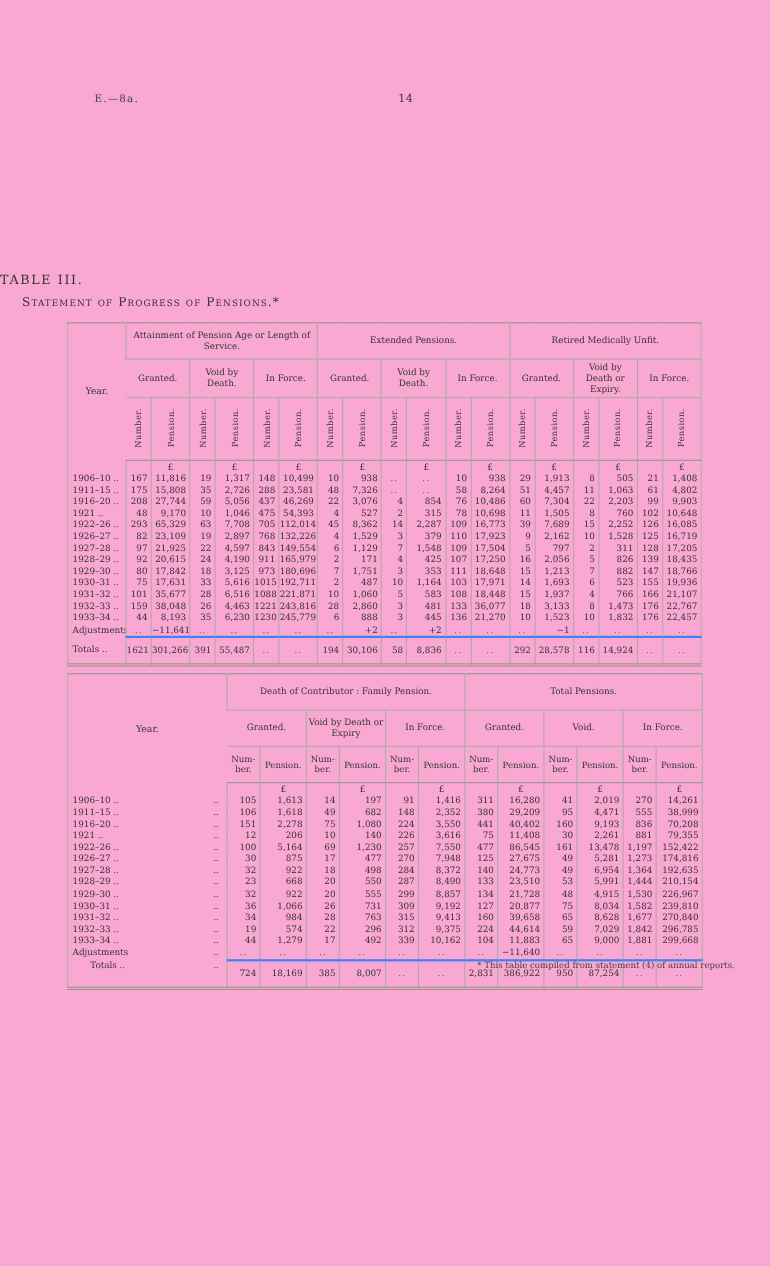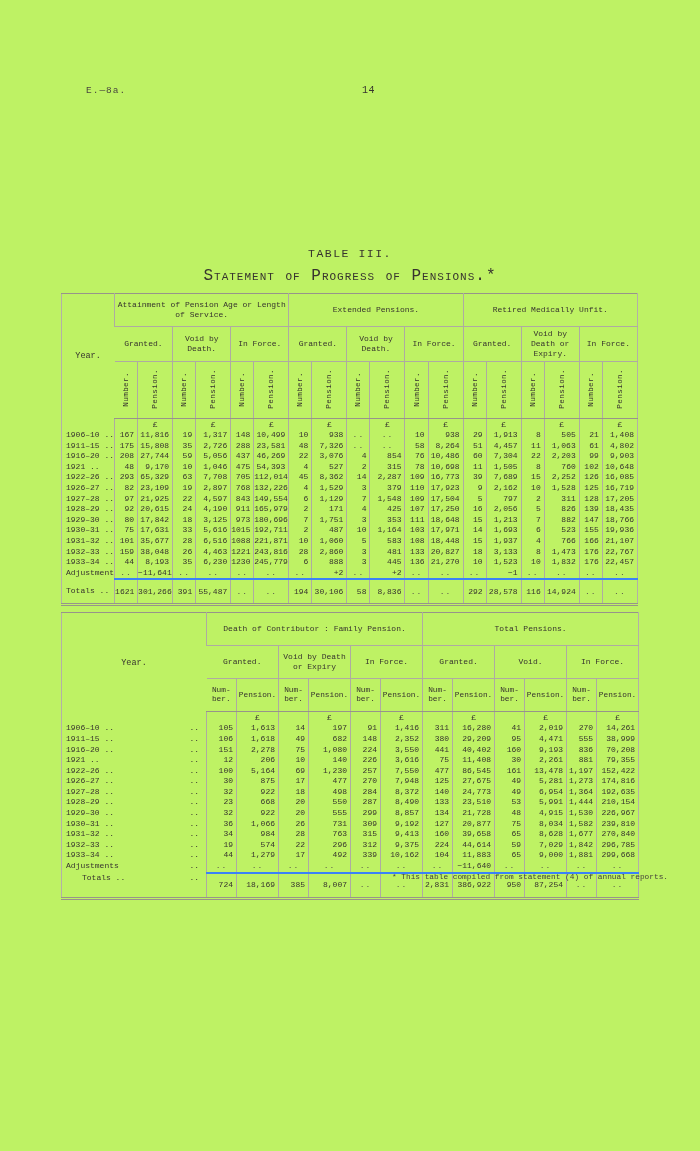--- a/index.html
+++ b/index.html
@@ -3,27 +3,27 @@
 <meta charset="utf-8">
 <style>
   html,body { margin:0; padding:0; }
   body {
     width:700px; height:1151px;
     background:#f6f5f1;
     font-family:"DejaVu Serif","Liberation Serif",serif;
   }
   .sheet {
     position:relative; width:700px; height:1151px;
-    background:#bef264; color:#37342e; overflow:hidden;font-family:Liberation Mono, monospace;
+    background:#f9a8d4; color:#37342e; overflow:hidden;
   }
   .doc-ref { position:absolute; top:85px; left:86px; font-size:9.5px; letter-spacing:1px; color:#4a473f; }
   .page-num { position:absolute; top:85px; left:362px; font-size:10px; letter-spacing:0.5px; }
-  .title-block { position:absolute; top:247px; left:0; width:700px; text-align:center; }
+  .title-block { position:absolute; top:247px; left:0; width:700px; }
   .t-label { font-size:11.5px; letter-spacing:1.5px; }
-  .t-sub { font-size:16px; font-variant:small-caps; letter-spacing:1px; margin-top:7px; }
+  .t-sub { font-size:11px; font-variant:small-caps; letter-spacing:1px; margin-top:7px;margin-left:20px; }
 
   .tables-wrap { position:absolute; top:293px; left:61px; width:578px; }
   table { border-collapse:collapse; table-layout:fixed; width:577px;
           font-size:8px; color:#37342e;
           border-left:1px solid #b3b0a6; border-right:1px solid #b3b0a6;
           border-top:1px solid #97948a; border-bottom:3px double #97948a; }
   #t1 { margin-bottom:6px; }
   th { font-weight:normal; }
   th, td { border-left:1px solid #aeaba1; }
   th:first-child, td:first-child { border-left:none; }
@@ -380,21 +380,21 @@
             <td class="pen">38,048</td>
             <td class="num">26</td>
             <td class="pen">4,463</td>
             <td class="num">1221</td>
             <td class="pen">243,816</td>
             <td class="num">28</td>
             <td class="pen">2,860</td>
             <td class="num">3</td>
             <td class="pen">481</td>
             <td class="num">133</td>
-            <td class="pen">20,827</td>
+            <td class="pen">36,077</td>
             <td class="num">18</td>
             <td class="pen">3,133</td>
             <td class="num">8</td>
             <td class="pen">1,473</td>
             <td class="num">176</td>
             <td class="pen">22,767</td>
           </tr>
           <tr>
             <td class="year">1933–34 ..</td>
             <td class="num">44</td>

